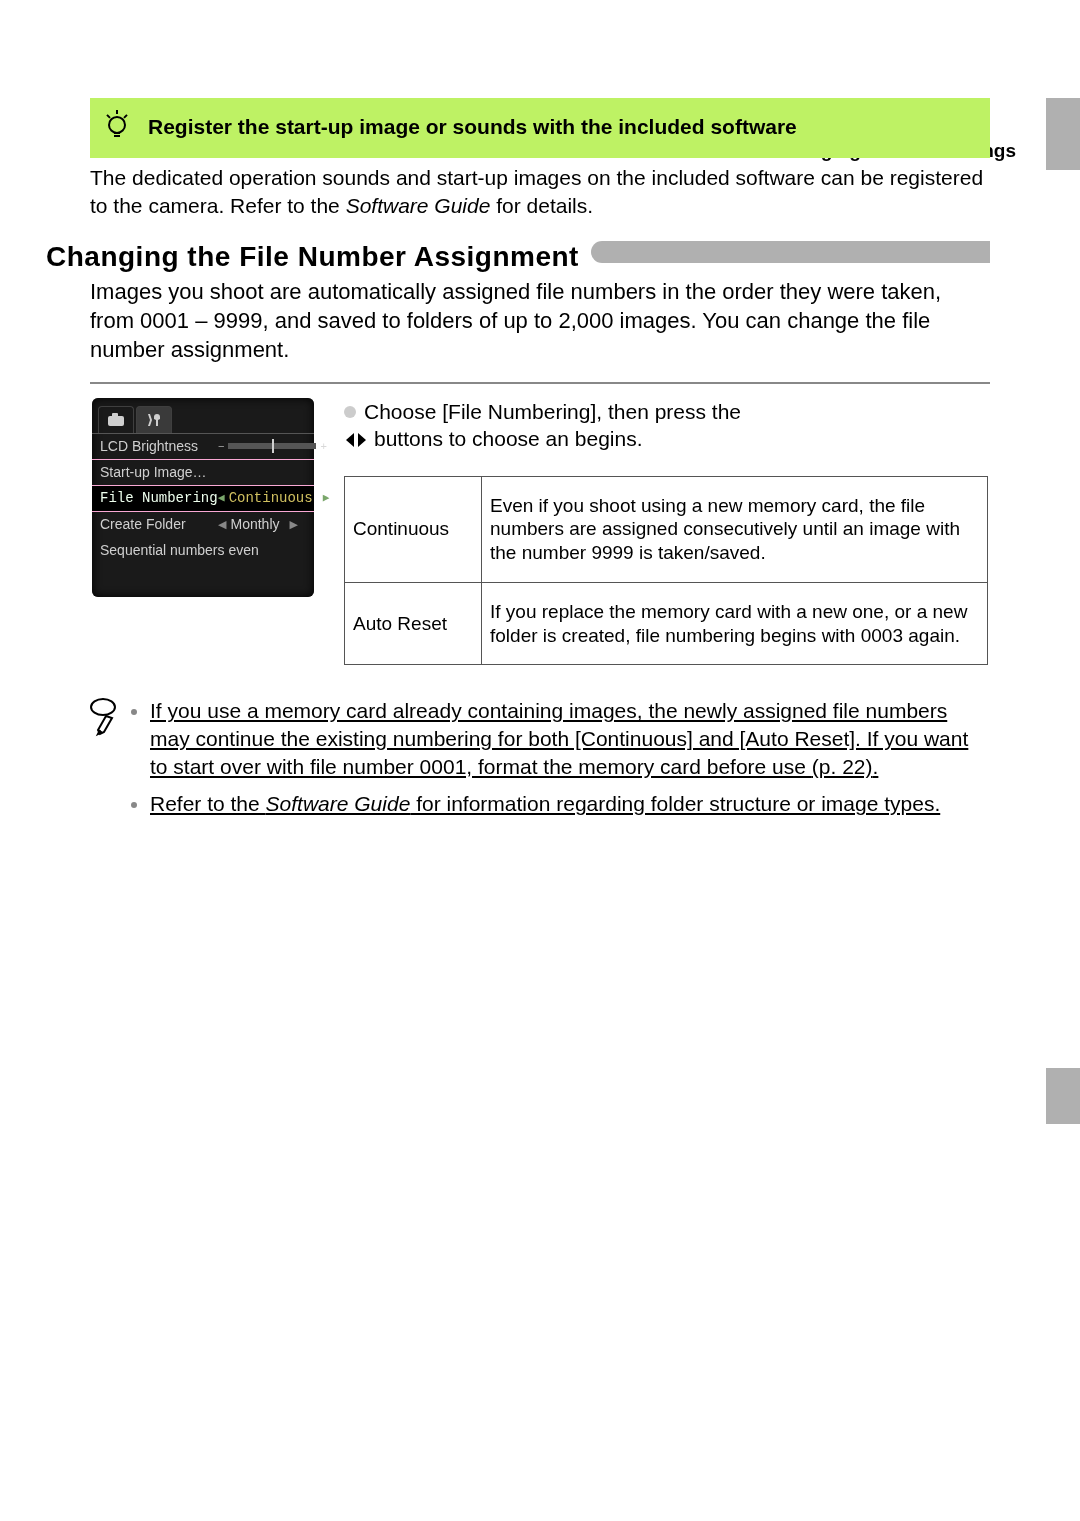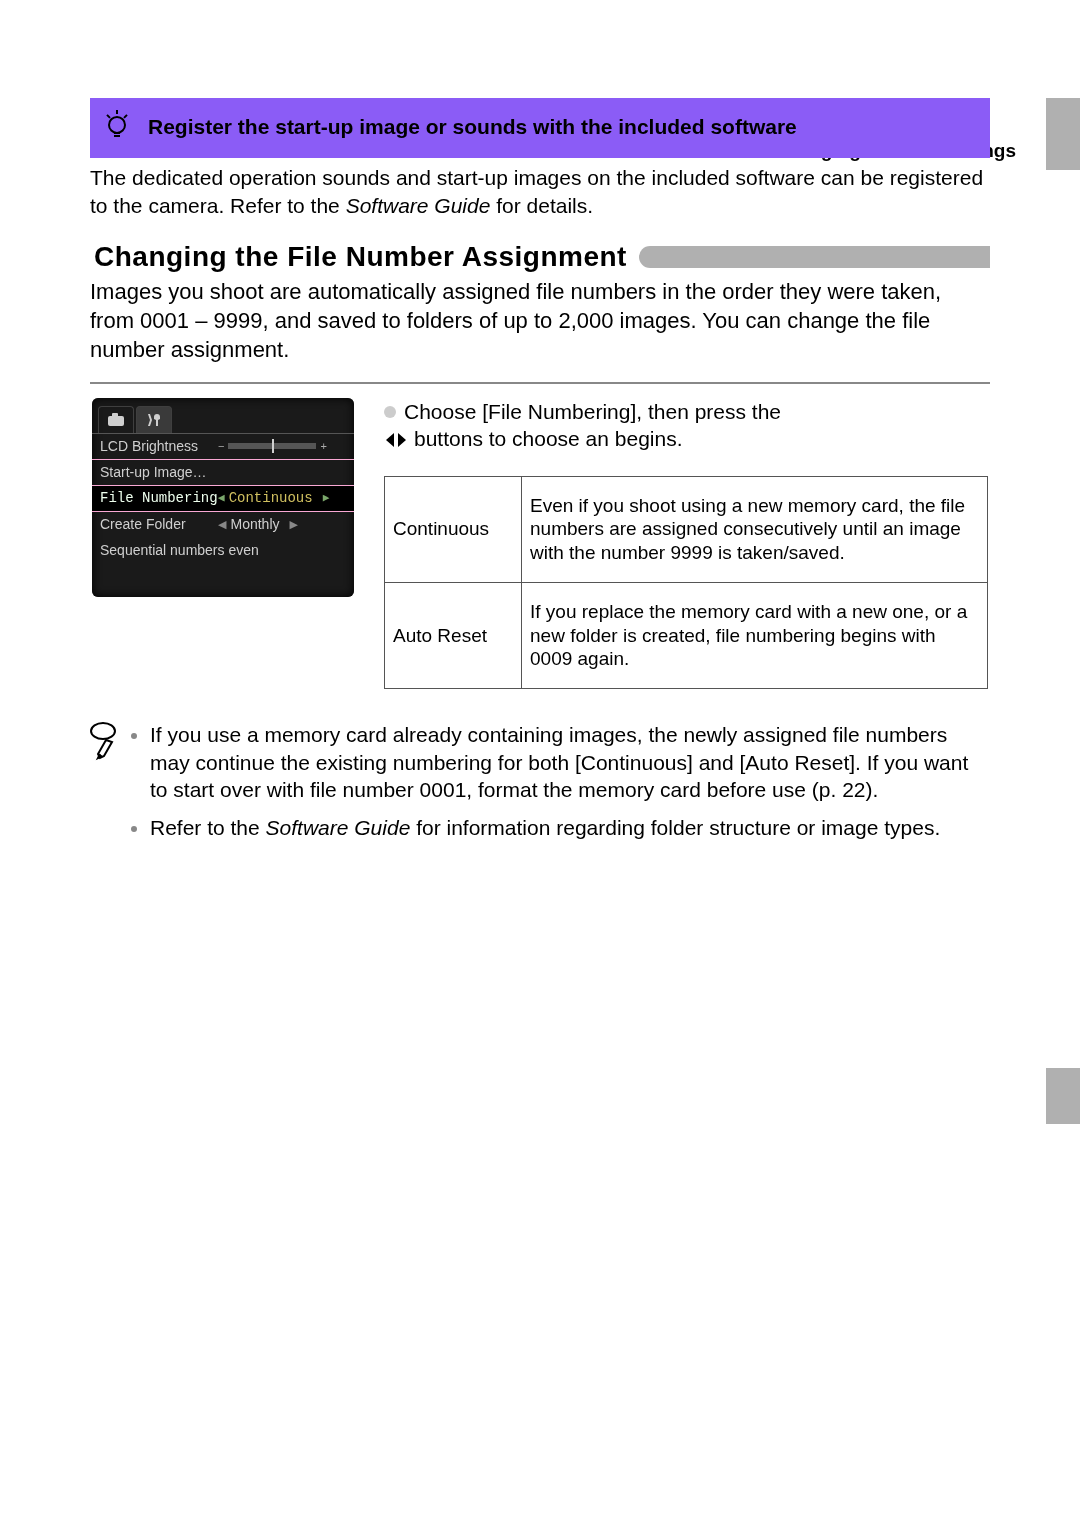--- a/index.html
+++ b/index.html
@@ -1,31 +1,31 @@
 <!DOCTYPE html>
 <html><head>
 <meta charset="utf-8">
 <style>
   html,body{margin:0;padding:0;background:#fff;}
   #page{width:1080px;min-height:1521px;position:relative;font-family:Arial,Helvetica,sans-serif;color:#000;}
   .side-tab{position:absolute;right:0;width:34px;background:#b0b0b0;}
   .side-tab.top{top:0;height:72px;}
   .side-tab.mid{top:970px;height:56px;}
   .header-title{position:absolute;top:42px;right:64px;font-weight:bold;font-size:19px;text-align:right;}
-  .tip-box{margin:98px 90px 0 90px;background:#8b5cf6;padding:16px 20px 18px 58px;position:relative;font-size:21px;font-weight:bold;line-height:1.25;}
+  .tip-box{margin:98px 90px 0 90px;background:#bef264;padding:16px 20px 18px 58px;position:relative;font-size:21px;font-weight:bold;line-height:1.25;}
   .tip-box .bulb{position:absolute;left:14px;top:50%;transform:translateY(-50%);}
   .tip-text{margin:6px 90px 0 90px;font-size:21px;line-height:1.3;}
   .italic{font-style:italic;margin-top:12px;}
-  .section-row{display:flex;align-items:center;margin:22px 90px 4px 94px;}
+  .section-row{display:flex;margin:22px 90px 4px 46px;}
   .section-title{font-family:"Arial Black",Arial,sans-serif;font-weight:900;font-size:28px;letter-spacing:.5px;}
   .section-bar{height:22px;background:#b0b0b0;border-radius:11px 0 0 11px;flex:1;margin-left:12px;}
   .section-body{margin:2px 90px 0 90px;font-size:22px;line-height:1.32;}
   .rule{margin:18px 90px 0 90px;border:0;border-top:2px solid #888;}
   .cols{display:flex;margin:14px 92px 0 92px;gap:30px;}
-  .lcd{width:262px;height:195px;background:#1a1a1a;border-radius:6px;box-shadow:inset 0 0 10px #000;color:#cfcfcf;font-size:14px;line-height:1;position:relative;padding-top:4px;flex:none;}
+  .lcd{width:222px;height:195px;background:#1a1a1a;border-radius:6px;box-shadow:inset 0 0 10px #000;color:#cfcfcf;font-size:14px;line-height:1;position:relative;padding-top:4px;flex:none;}
   .lcd-tabs{display:flex;gap:2px;padding:4px 6px 0 6px;}
   .lcd-tab{width:34px;height:26px;border:1px solid #3f3f3f;border-bottom:none;display:flex;align-items:center;justify-content:center;border-radius:4px 4px 0 0;}
   .lcd-tab.on{background:#3a3a3a;}
   .lcd-row{display:flex;align-items:center;height:25px;padding:0 8px;border-top:1px solid #f9a8d4;}
   .lcd-row.first{border-top:1px solid #555;}
   .lcd-row .l{flex:0 0 118px;white-space:nowrap;}
   .lcd-row .r{display:flex;align-items:center;gap:4px;}
   .lcd-row.sel{background:#000000;color:#efe;font-family:Liberation Mono, monospace;}
   .lcd-row.sel .r{color:#d0c060;}
   .lcd-slider{width:88px;height:6px;background:#555;position:relative;}
@@ -34,21 +34,21 @@
   .hint-row{padding:6px 8px 0 8px;font-size:14px;}
   .arrow{font-size:11px;color:#888;}
   .sel .arrow{color:#7aa76b;}
   .rcol{flex:1;}
   .inst{font-size:21px;line-height:1.3;margin:0 0 20px 0;}
   .inst .dot{display:inline-block;width:12px;height:12px;background:#ccc;border-radius:50%;margin-right:8px;vertical-align:1px;}
   .lr-sym{display:inline-block;vertical-align:-3px;margin-right:6px;}
   .opt-table{width:100%;border-collapse:collapse;font-size:19px;line-height:1.25;}
   .opt-table td{border:1px solid #555;padding:17px 8px;vertical-align:middle;}
   .opt-table td.k{width:120px;}
-  .note-block{display:flex;margin:32px 92px 0 88px;gap:14px;font-size:21px;line-height:1.32;}
+  .note-block{display:flex;margin:32px 92px 0 88px;gap:14px;font-size:21px;line-height:1.32;text-decoration:underline;}
   .note-block ul{margin:0;padding-left:18px;}
   .note-block li{margin-bottom:10px;color:#888;}
   .note-block li span{color:#000;}
   .link{color:#1a6bd8;}
 </style>
 </head>
 <body>
 <div id="page">
 
 <div class="side-tab top"></div>
@@ -134,21 +134,21 @@
       </span><span>buttons to choose an begins.</span>
     </p>
     <table class="opt-table">
       <tbody>
             <tr>
               <td class="k">Continuous</td>
               <td>Even if you shoot using a new memory card, the file numbers are assigned consecutively until an image with the number 9999 is taken/saved.</td>
             </tr>
       <tr>
               <td class="k">Auto Reset</td>
-              <td>If you replace the memory card with a new one, or a new folder is created, file numbering begins with 0009 again.</td>
+              <td>If you replace the memory card with a new one, or a new folder is created, file numbering begins with 0003 again.</td>
             </tr>
     </tbody>
         </table>
   </div>
 </div>
 
 <div class="note-block">
   <span>
     <svg width="30" height="40" viewBox="0 0 30 40" stroke="#000" fill="none" stroke-width="2">
       <ellipse cx="15" cy="10" rx="12" ry="8"></ellipse>

